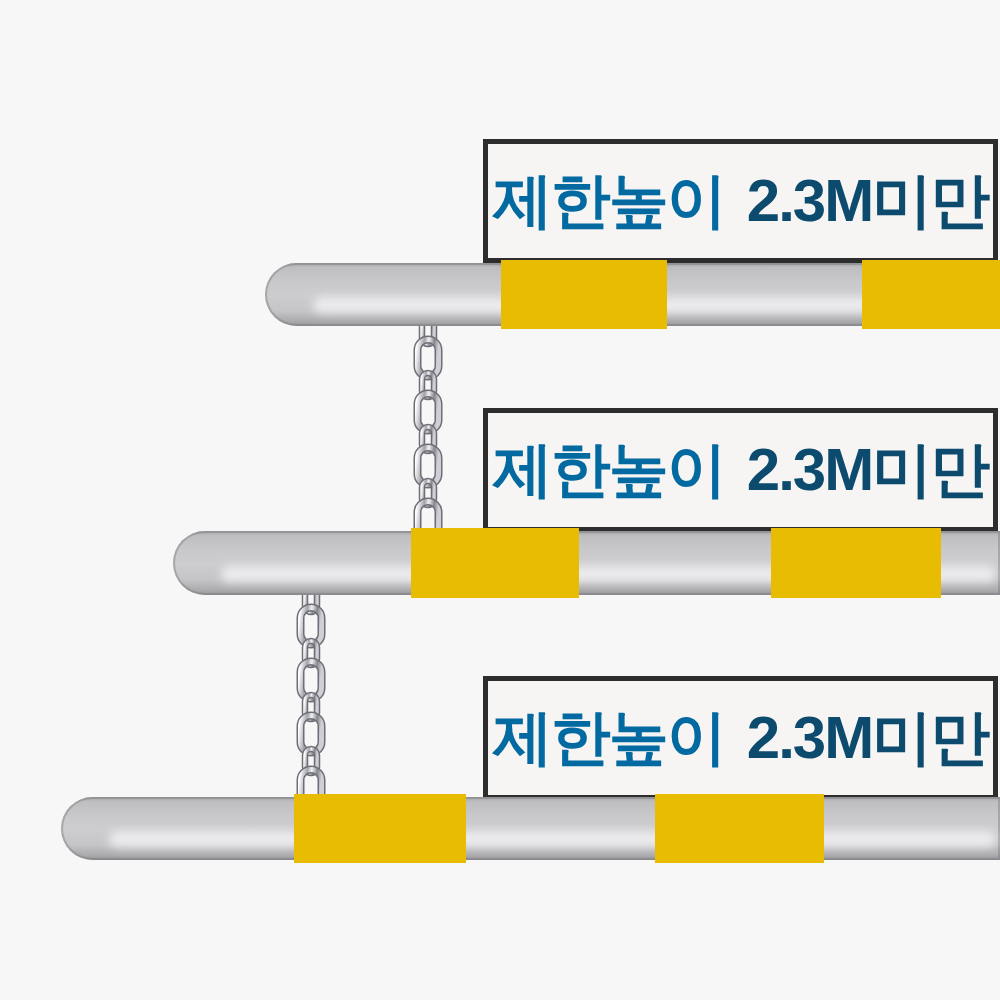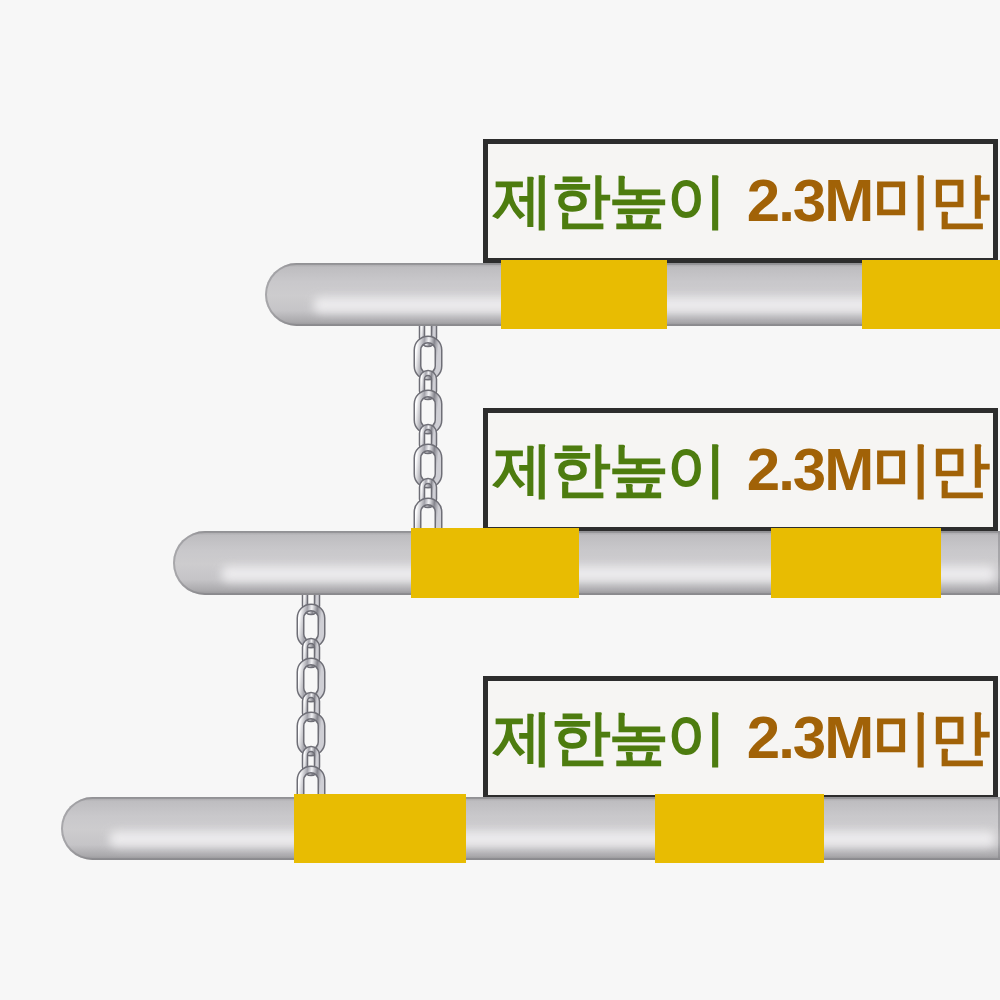--- a/index.html
+++ b/index.html
@@ -18,25 +18,25 @@
     background: #f6f5f3;
     border: 5px solid #2d2d2d;
     display: flex; align-items: center; justify-content: center;
     white-space: nowrap;
     z-index: 1;
   }
   .sign-1 { left: 483px; top: 139px; }
   .sign-2 { left: 483px; top: 408px; }
   .sign-3 { left: 483px; top: 676px; }
   .sign .t-black {
-    color: #4d7c0f; font-size: 60px; font-weight: 800;
+    color: #0369a1; font-size: 60px; font-weight: 800;
     letter-spacing: -2px; margin-right: 22px;
   }
   .sign .t-red {
-    color: #a16207; font-size: 60px; font-weight: 800;
+    color: #0c4a6e; font-size: 60px; font-weight: 800;
     letter-spacing: -2px;
   }
 
   
   .chain { position: absolute; z-index: 2; }
   .chain-1 { left: 396px; top: 324px; }
   .chain-2 { left: 279px; top: 592px; }
 
   
   .bar {

